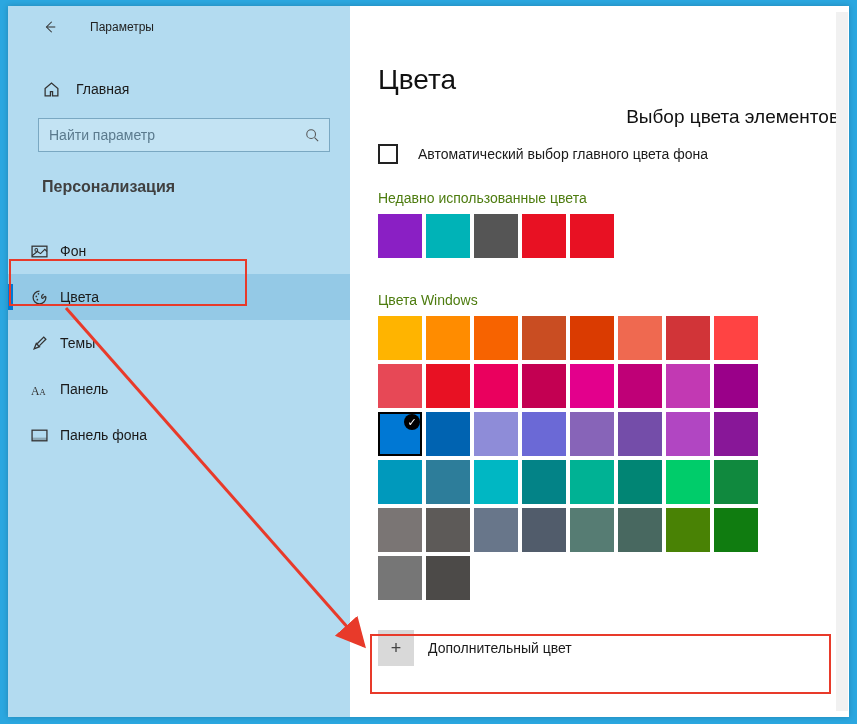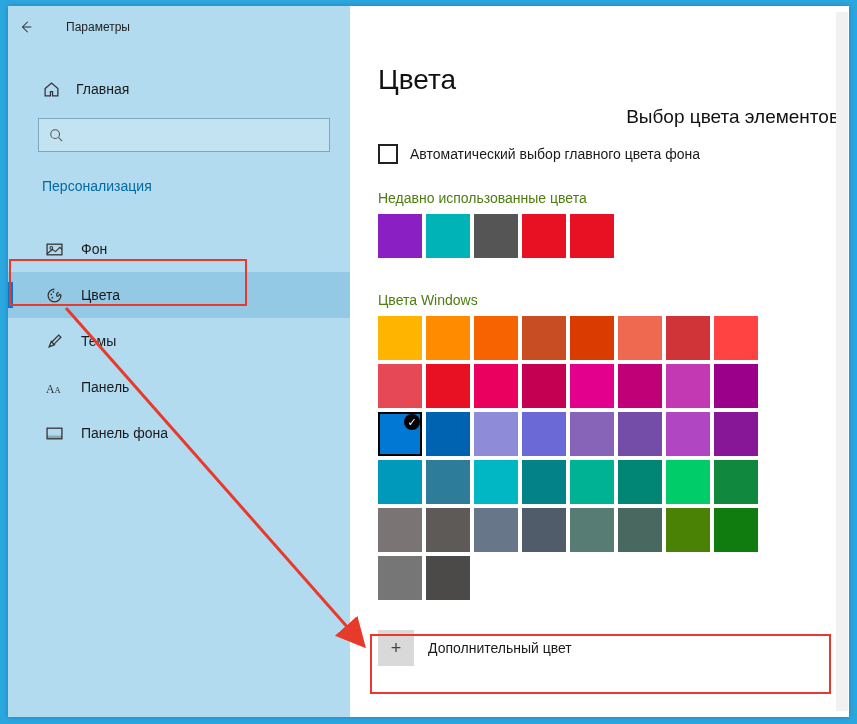--- a/index.html
+++ b/index.html
@@ -25,21 +25,21 @@
   }
   .sidebar {
     width: 342px;
     background: #b3dbf0;
     position: relative;
   }
   .title-row {
     display: flex;
     align-items: center;
     height: 42px;
-    padding-left: 0;
+    padding-left: 24px;
   }
   .back-btn {
     width: 36px;
     height: 36px;
     display: flex;
     align-items: center;
     justify-content: center;
     font-size: 14px;
     color: #333;
   }
@@ -69,32 +69,32 @@
     flex: 1;
     border: none;
     background: transparent;
     outline: none;
     font-size: 14px;
     color: #333;
   }
   .search-box input::placeholder { color: #5a7a8d; }
   .search-icon { color: #555; font-size: 14px; }
   .category-label {
-    font-weight: 400;
-    font-size: 14px;
+    font-weight: 700;
+    font-size: 16px;
     padding: 8px 0 8px 34px;
-    color: #0369a1;
+    color: #404040;
   }
   .nav-list { margin-top: 24px; }
   .nav-item {
     display: flex;
     align-items: center;
-    padding: 0 0 0 37px;
+    padding: 0 0 0 22px;
     height: 46px;
-    gap: 18px;
+    gap: 12px;
     font-size: 14px;
     position: relative;
   }
   .nav-item .accent {
     position: absolute;
     left: 0; top: 10px; bottom: 10px;
     width: 5px;
     background: #0078d4;
     display: none;
   }
@@ -108,21 +108,21 @@
   }
   .main {
     flex: 1;
     background: #fff;
     padding: 58px 10px 16px 28px;
     overflow-y: auto;
   }
   .h1 { font-size: 28px; font-weight: 400; color: #111; margin-bottom: 10px; }
   .h2 { font-size: 19px; font-weight: 400; color: #111; margin-top: 10px; margin-bottom: 16px; text-align: right; }
   .checkbox-row {
-    display: flex; align-items: center; gap: 12px;
+    display: flex; align-items: center; gap: 20px;
     margin-bottom: 26px;
   }
   .checkbox-box {
     width: 20px; height: 20px; border: 2px solid #222;
   }
   .subhead { font-size: 14px; color: #4d7c0f; margin-bottom: 8px; margin-top: 12px; }
   .swatch-row { display: flex; gap: 4px; flex-wrap: wrap; }
   .swatch {
     width: 44px; height: 44px;
     position: relative;
@@ -202,20 +202,21 @@
     <div class="home-row">
       <span class="nav-icon">
         <svg width="17" height="17" viewBox="0 0 16 16">
             <path d="M2 7 L8 2 L14 7 V14 H9 V10 H7 V14 H2 Z" fill="none" stroke="#333" stroke-width="1.2"></path>
           </svg>
       </span>
       <span>Главная</span>
     </div>
 
     <div class="search-box">
+      <input type="text" placeholder="Найти параметр" style="">
       <span class="search-icon">
         <svg width="14" height="14" viewBox="0 0 16 16">
             <circle cx="7" cy="7" r="5" fill="none" stroke="#555" stroke-width="1.2"></circle>
             <path d="M11 11 L15 15" stroke="#555" stroke-width="1.2"></path>
           </svg>
       </span>
     </div>
 
     <div class="category-label">Персонализация</div>
 

